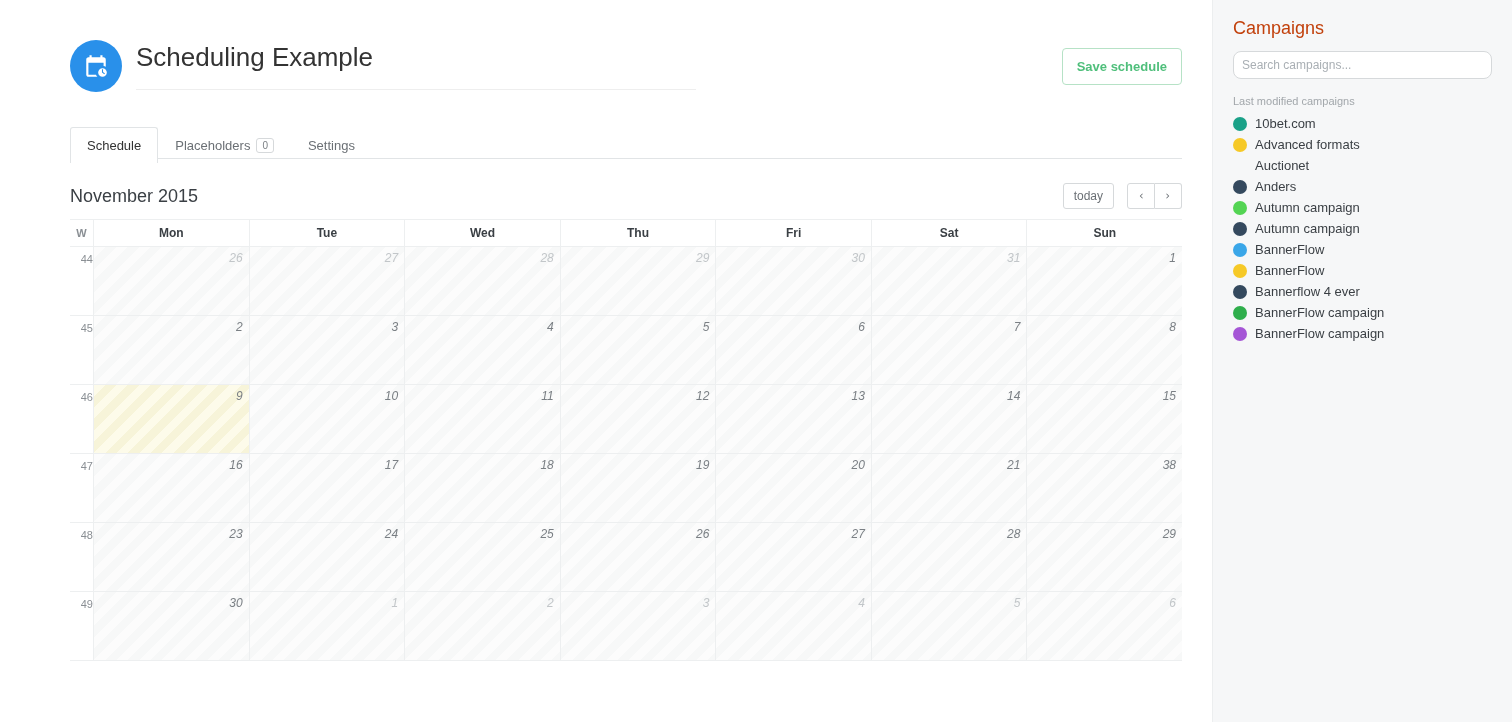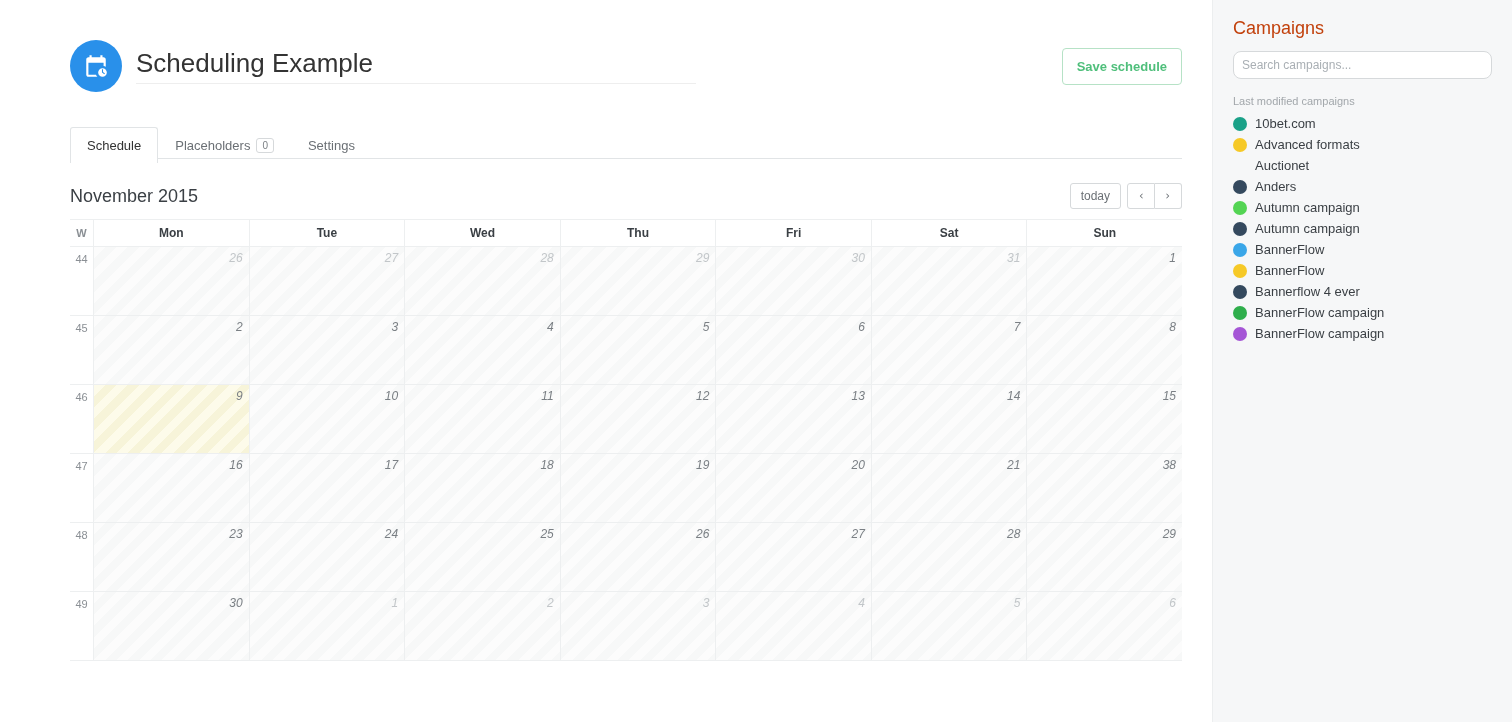--- a/index.html
+++ b/index.html
@@ -40,21 +40,21 @@
     margin-right: 14px;
     flex-shrink: 0;
   }
   .header-icon svg { width: 26px; height: 26px; fill: #fff; }
   .page-title {
     font-size: 26px;
     font-weight: 300;
     color: #333;
     flex: 1;
     border-bottom: 1px solid #eee;
-    padding-bottom: 4px;
+    padding-bottom: 16px;
     max-width: 560px;
   }
   .save-btn {
     margin-left: auto;
     border: 1px solid #b6e2c6;
     background: #fff;
     color: #4fbf7b;
     font-weight: 600;
     font-size: 13px;
     padding: 10px 14px;
@@ -104,21 +104,21 @@
     margin-right: 30px;
   }
   .cal-title {
     font-size: 18px;
     color: #3a3f44;
     font-weight: 400;
   }
   .cal-nav {
     display: flex;
     align-items: center;
-    gap: 6px;
+    gap: 13px;
   }
   .btn-small {
     border: 1px solid #d6d9db;
     background: #fff;
     color: #6b7075;
     font-size: 12px;
     padding: 4px 10px;
     border-radius: 3px;
     cursor: pointer;
     height: 26px;
@@ -168,21 +168,21 @@
     border-right: 1px solid #edeff0;
   }
   .day-head:last-child { border-right: none; }
   .cal-row {
     display: flex;
     border-bottom: 1px solid #edeff0;
   }
   .wk-num {
     width: 24px;
     flex-shrink: 0;
-    text-align: center;
+    text-align: right;
     font-size: 11px;
     color: #8a8f94;
     padding-top: 6px;
     border-right: 1px solid #edeff0;
     background: #fff;
   }
   .day-cell {
     flex: 1;
     height: 68px;
     border-right: 1px solid #edeff0;

